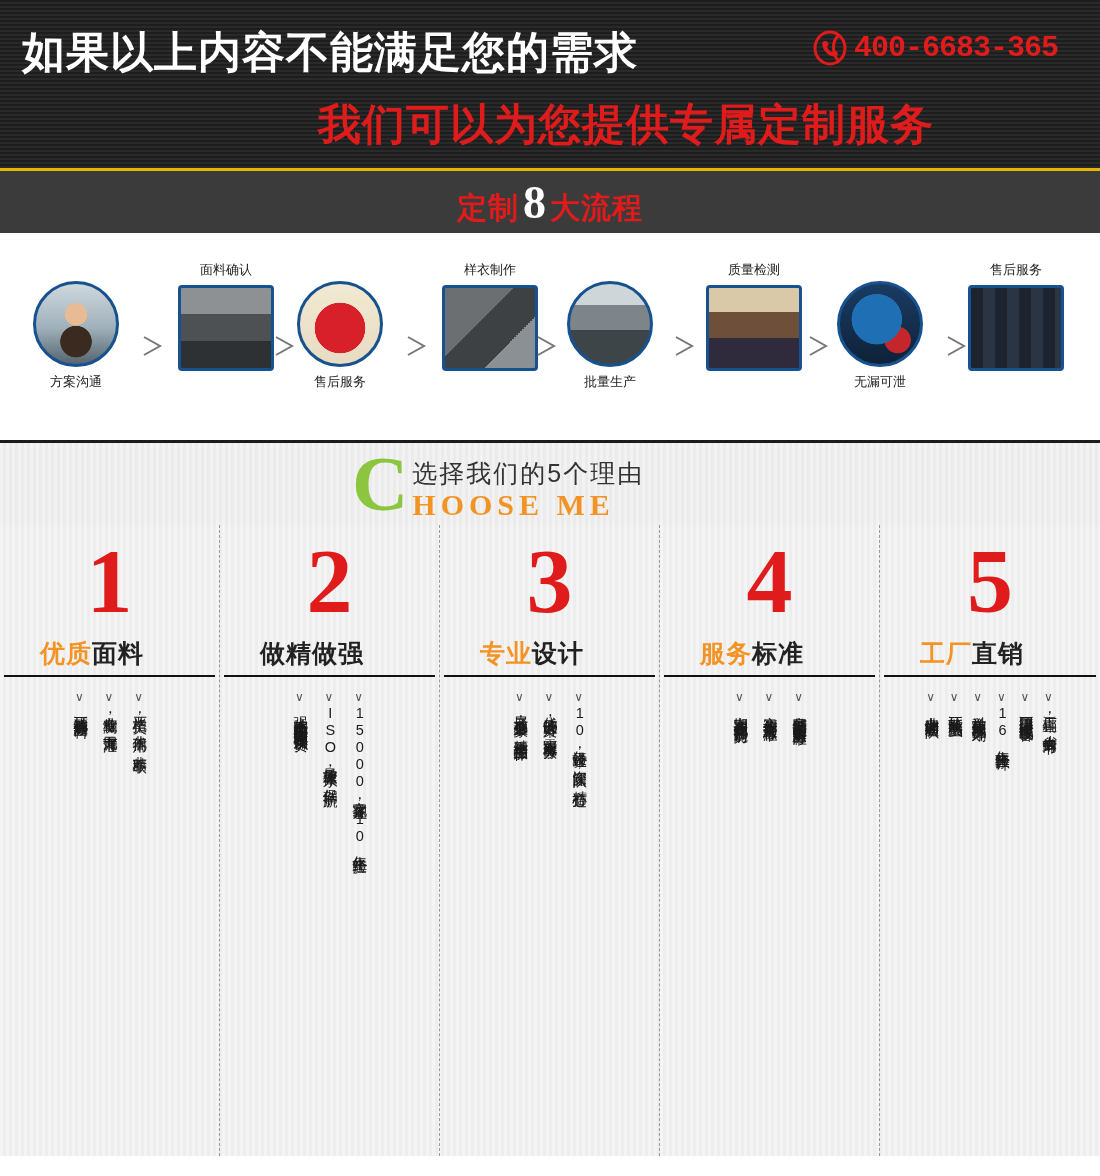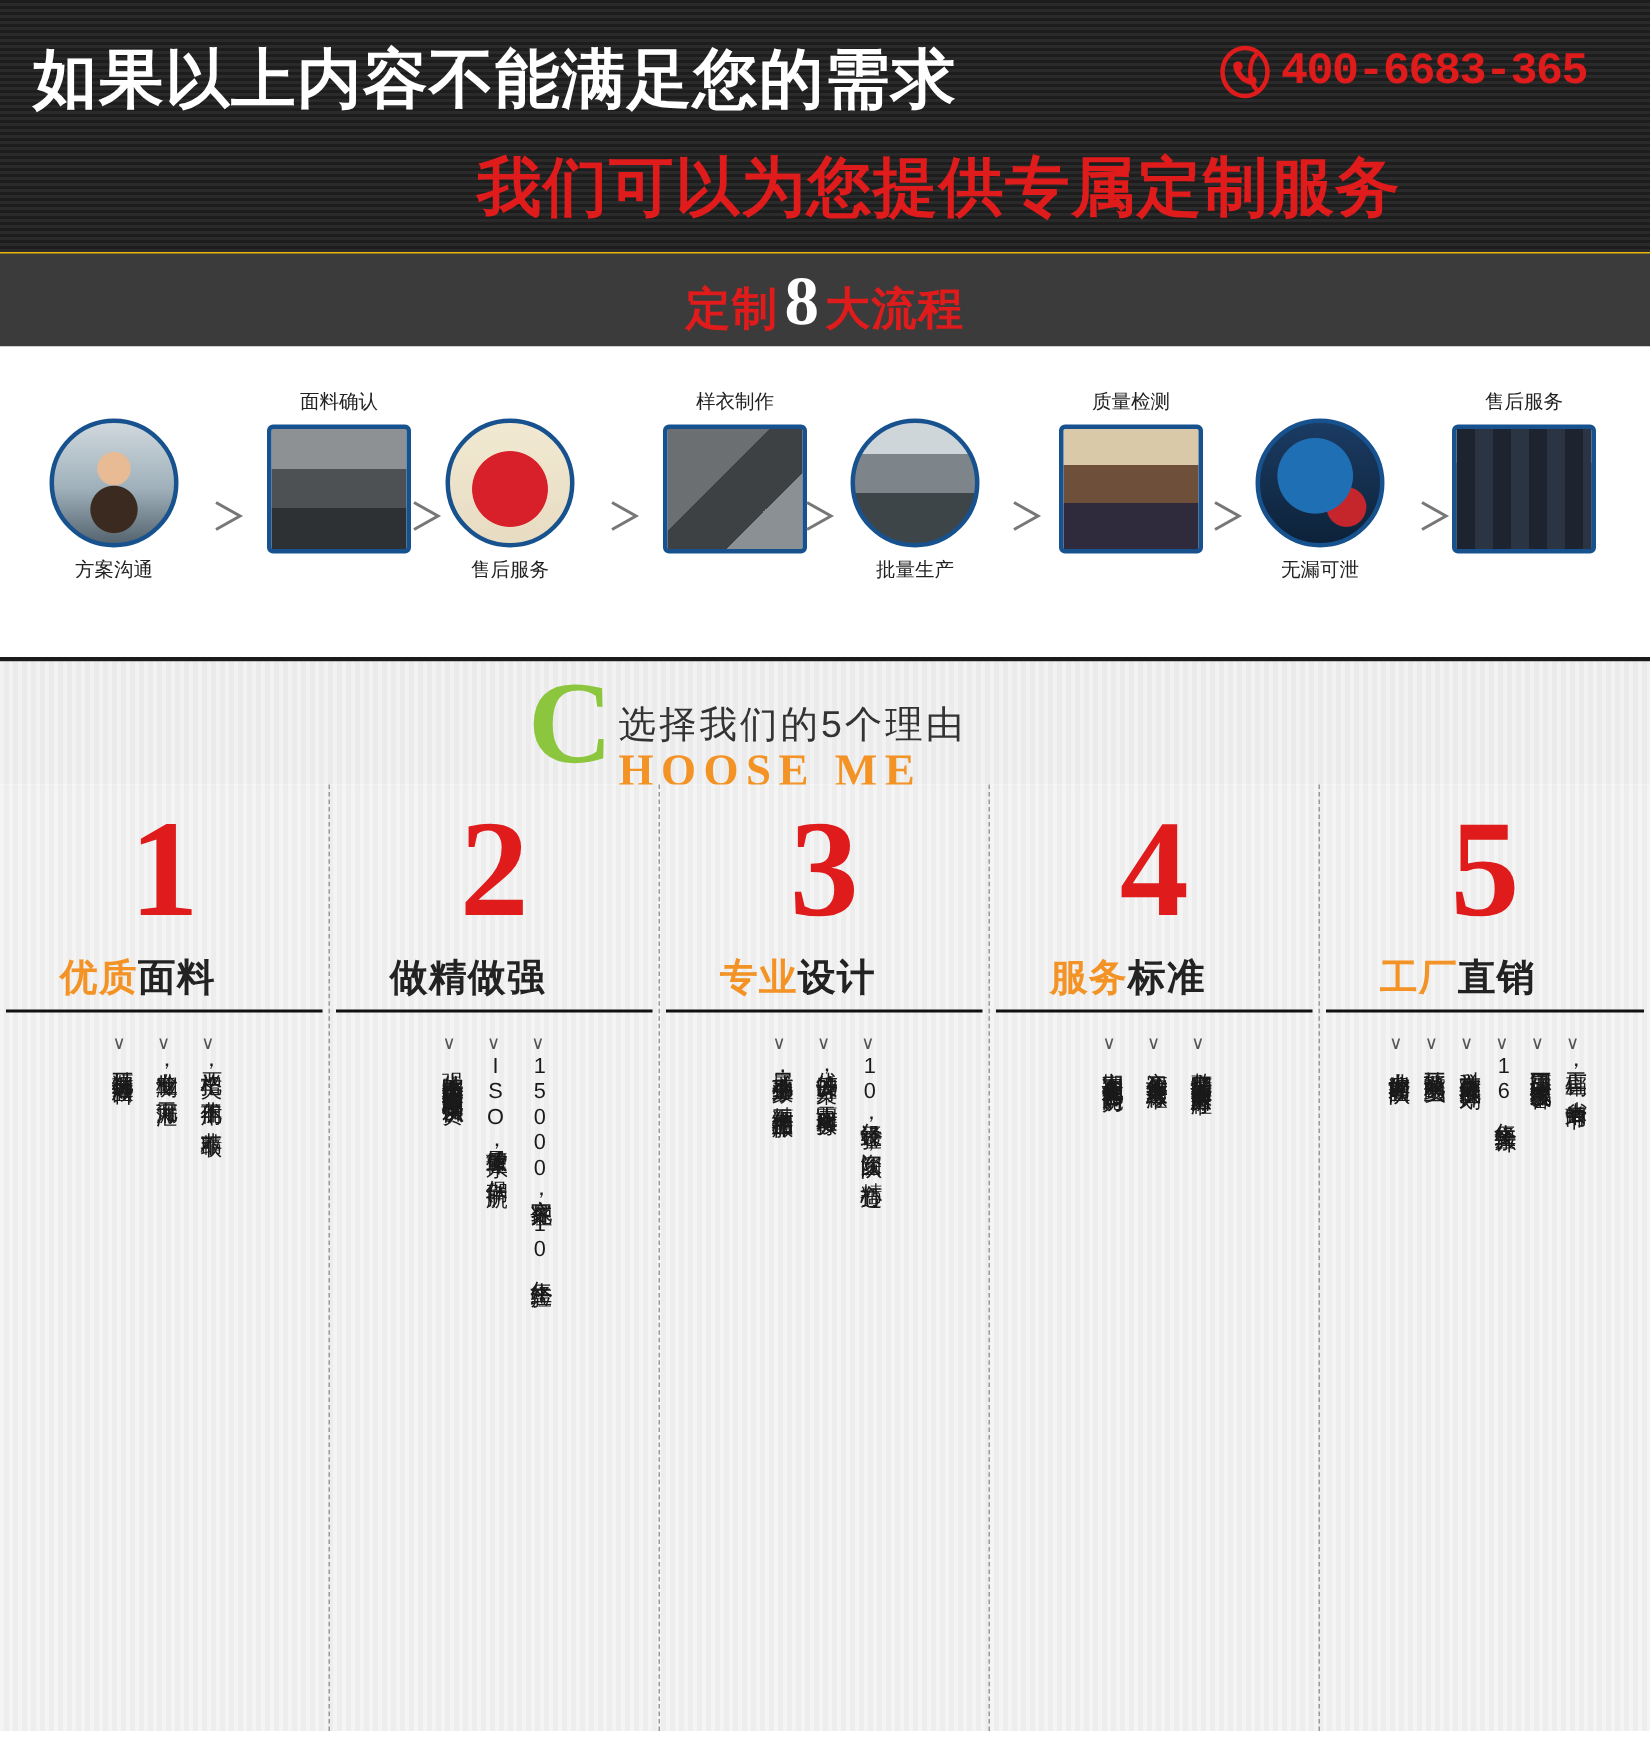--- a/index.html
+++ b/index.html
@@ -74,21 +74,21 @@
     letter-spacing: -1px;
     white-space: nowrap;
   }
 
   
   .process-title-bar {
     position: relative;
     width: 1100px;
     height: 62px;
     background: #3b3b3b;
-    border-top: 1px solid #eab308;
+    border-top: 3px solid #eab308;
     display: flex;
     align-items: center;
     justify-content: center;
   }
   .process-title {
     display: flex;
     align-items: baseline;
     gap: 2px;
   }
   .pt-red {
@@ -213,21 +213,21 @@
     font-size: 78px;
     line-height: 70px;
     color: #8cc63e;
     font-weight: bold;
   }
   .choose-right { margin-left: 4px; }
   .choose-cn {
     font-size: 25px;
     color: #333;
     letter-spacing: 2px;
-    margin-top: 19px;
+    margin-top: 8px;
   }
   .choose-en {
     font-family: "Liberation Serif", serif;
     font-size: 30px;
     font-weight: bold;
     color: #f39325;
     letter-spacing: 5px;
     margin-top: -2px;
   }
 

